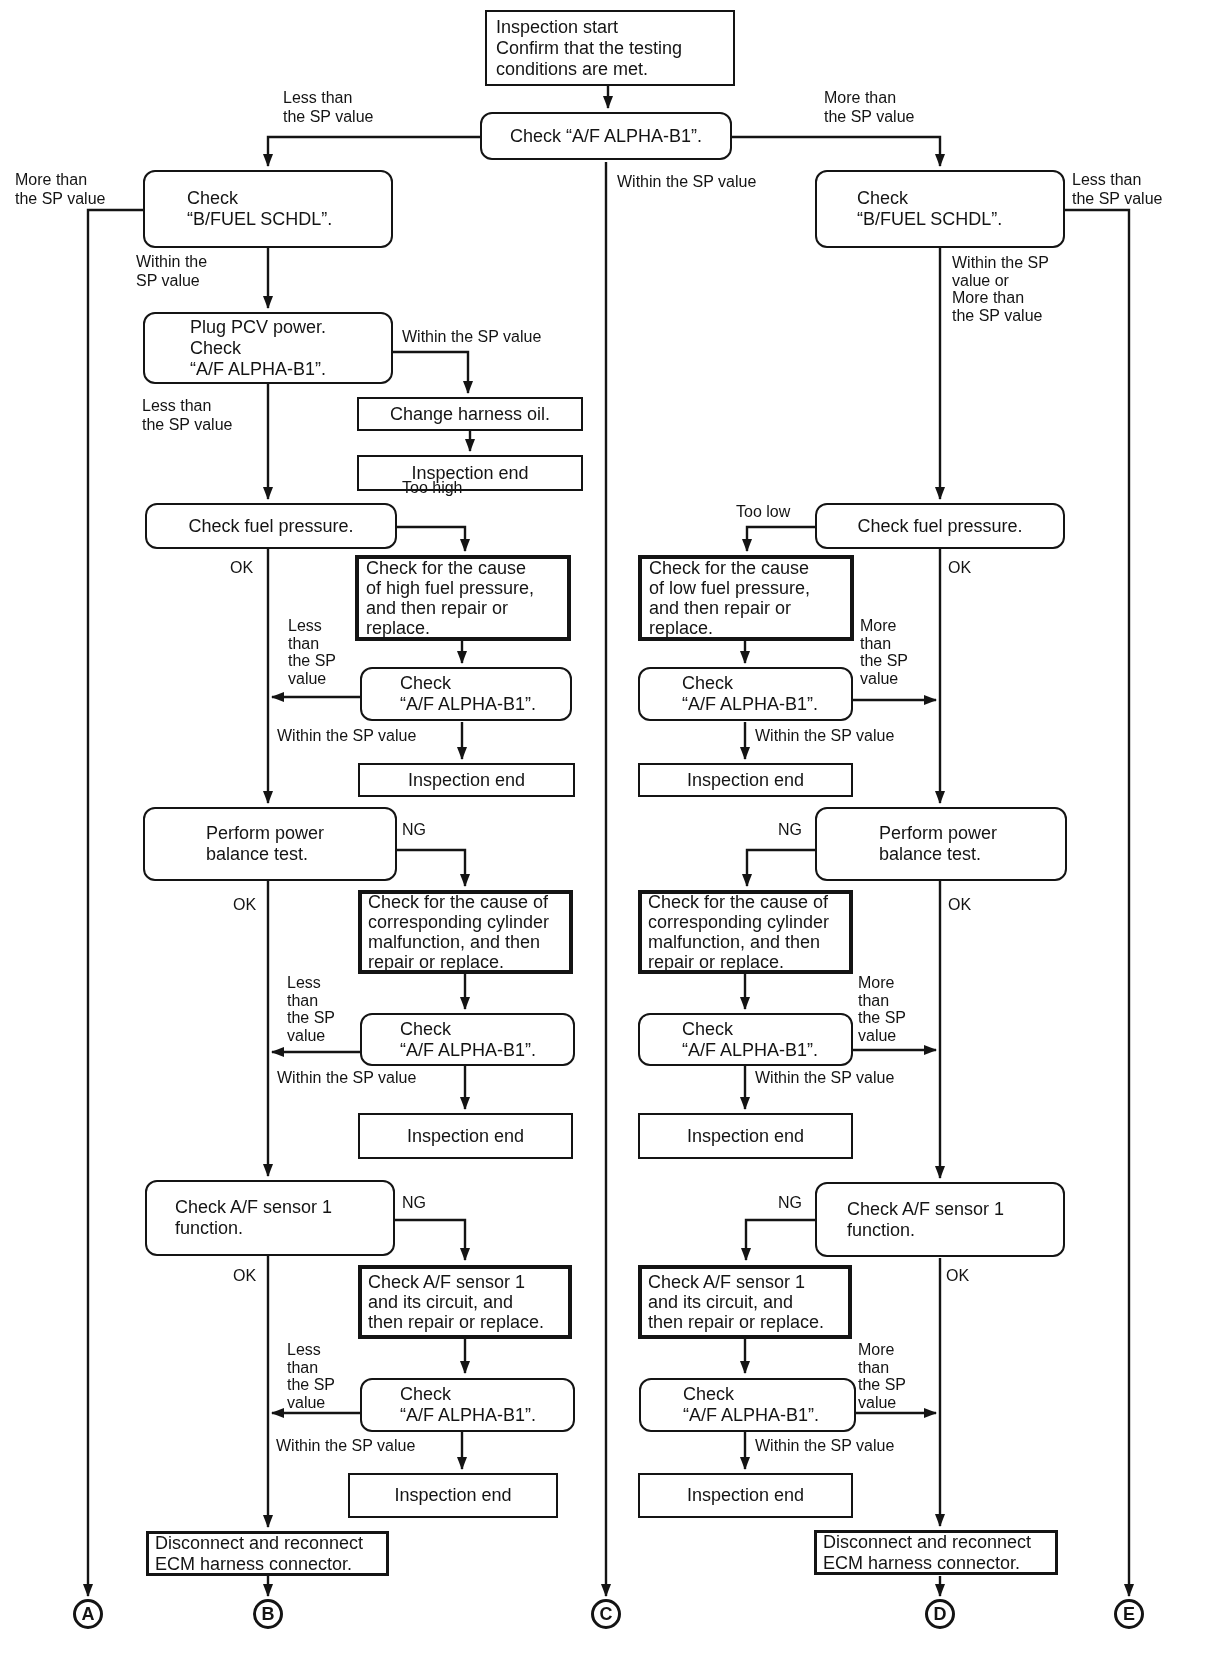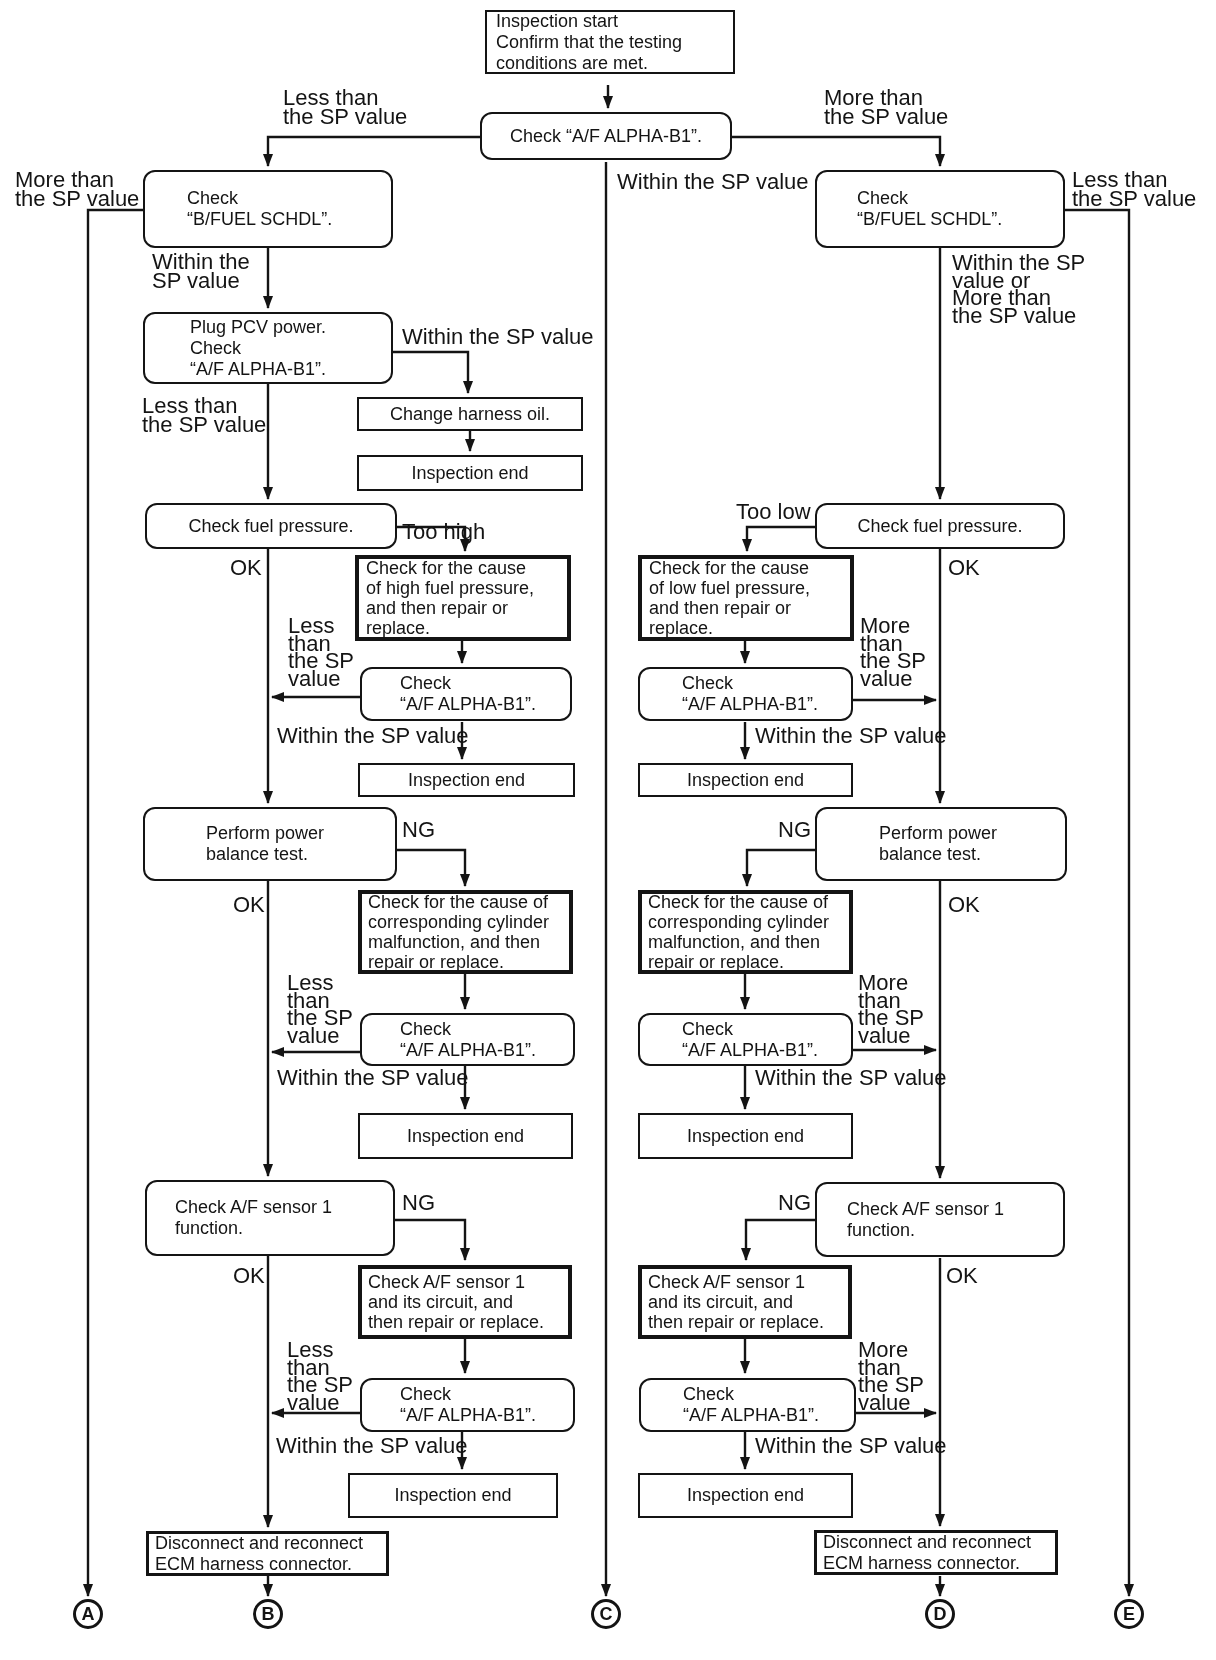--- a/index.html
+++ b/index.html
@@ -5,21 +5,21 @@
   html,body{margin:0;padding:0;background:#fff;}
   #stage{position:relative;width:1216px;height:1660px;background:#fff;
          font-family:"Liberation Sans", sans-serif;color:#141414;overflow:hidden;}
   #wires{position:absolute;left:0;top:0;z-index:1;}
   .b{position:absolute;z-index:2;background:#fff;border:2.5px solid #141414;
      box-sizing:border-box;display:flex;flex-direction:column;justify-content:center;
      font-size:18px;line-height:21px;white-space:pre-line;}
   .r{border-radius:12px;}
   .k{border-width:4px;}
   .c{align-items:center;text-align:center;}
-  .lb{position:absolute;z-index:3;font-size:22px;line-height:19px;white-space:pre-line;}
+  .lb{position:absolute;z-index:3;font-size:16px;line-height:19px;white-space:pre-line;}
   .s4{line-height:17.5px;}
   .ci{position:absolute;z-index:3;width:30px;height:30px;border:3px solid #141414;
       border-radius:50%;box-sizing:border-box;background:#fff;display:flex;
       align-items:center;justify-content:center;font-weight:bold;font-size:18px;}
 </style>
 </head>
 <body>
 
 <div id="stage">
 
@@ -69,57 +69,57 @@
     <polyline points="940,881 940,1178"></polyline>
     <polyline points="815,1220 746,1220 746,1260"></polyline>
     <polyline points="745,1339 745,1373"></polyline>
     <polyline points="856,1413 936,1413"></polyline>
     <polyline points="745,1432 745,1469"></polyline>
     <polyline points="940,1258 940,1526"></polyline>
     <polyline points="940,1576 940,1596"></polyline>
   </g>
 </svg>
 
-<div class="b" style="left:485px;top:10px;width:250px;height:64px;padding-left:9px;">Inspection start
+<div class="b" style="left:485px;top:10px;width:250px;height:76px;padding-left:9px;">Inspection start
 Confirm that the testing
 conditions are met.</div>
 <div class="b r c" style="left:480px;top:112px;width:252px;height:48px;">Check “A/F ALPHA-B1”.</div>
 
 <div class="lb" style="left:283px;top:88px;">Less than
 the SP value</div>
 <div class="lb" style="left:824px;top:88px;">More than
 the SP value</div>
 <div class="lb" style="left:15px;top:170px;">More than
 the SP value</div>
 <div class="lb" style="left:1072px;top:170px;">Less than
 the SP value</div>
 <div class="lb" style="left:617px;top:172px;">Within the SP value</div>
 
 <div class="b r" style="left:143px;top:170px;width:250px;height:78px;padding-left:42px;">Check
 “B/FUEL SCHDL”.</div>
-<div class="lb" style="left:152px;top:252px;">Within the
+<div class="lb" style="left:136px;top:252px;">Within the
 SP value</div>
 <div class="b r" style="left:143px;top:312px;width:250px;height:72px;padding-left:45px;">Plug PCV power.
 Check
 “A/F ALPHA-B1”.</div>
 <div class="lb" style="left:402px;top:327px;">Within the SP value</div>
 <div class="b c" style="left:357px;top:397px;width:226px;height:34px;">Change harness oil.</div>
 <div class="b c" style="left:357px;top:455px;width:226px;height:36px;">Inspection end</div>
 <div class="lb" style="left:142px;top:396px;">Less than
 the SP value</div>
 
 <div class="b r" style="left:815px;top:170px;width:250px;height:78px;padding-left:40px;">Check
 “B/FUEL SCHDL”.</div>
 <div class="lb s4" style="left:952px;top:254px;">Within the SP
 value or
 More than
 the SP value</div>
 
 <div class="b r c" style="left:145px;top:503px;width:252px;height:46px;">Check fuel pressure.</div>
-<div class="lb" style="left:402px;top:522px;">Too high</div>
+<div class="lb" style="left:402px;top:478px;">Too high</div>
 <div class="b r c" style="left:815px;top:503px;width:250px;height:46px;">Check fuel pressure.</div>
 <div class="lb" style="left:736px;top:502px;">Too low</div>
 <div class="lb" style="left:230px;top:558px;">OK</div>
 <div class="lb" style="left:948px;top:558px;">OK</div>
 <div class="b k" style="left:355px;top:555px;width:216px;height:86px;padding-left:7px;line-height:20px;">Check for the cause
 of high fuel pressure,
 and then repair or
 replace.</div>
 <div class="b k" style="left:638px;top:555px;width:216px;height:86px;padding-left:7px;line-height:20px;">Check for the cause
 of low fuel pressure,

